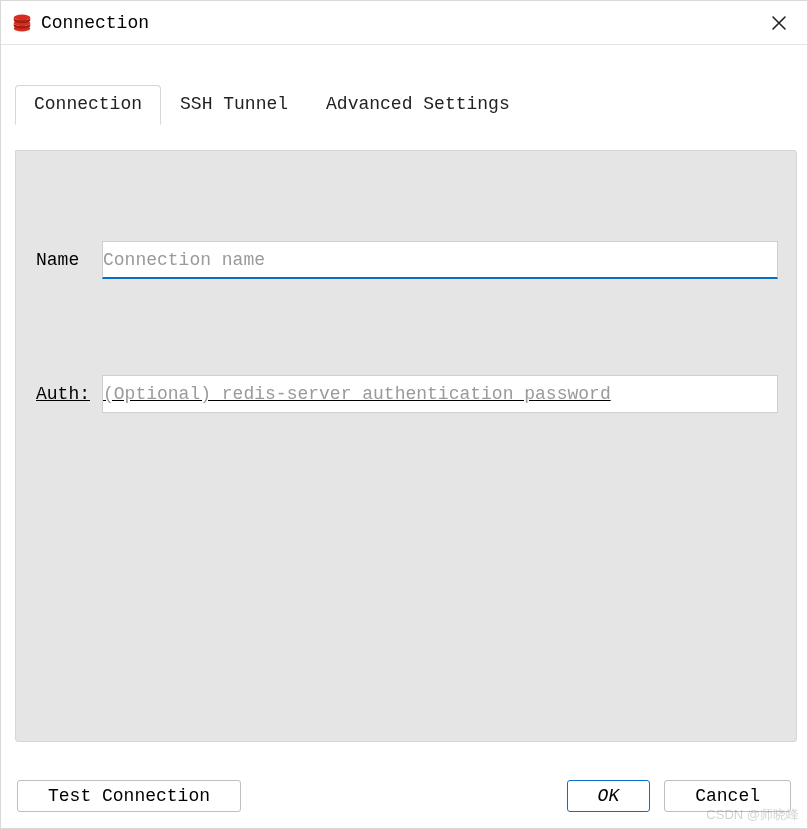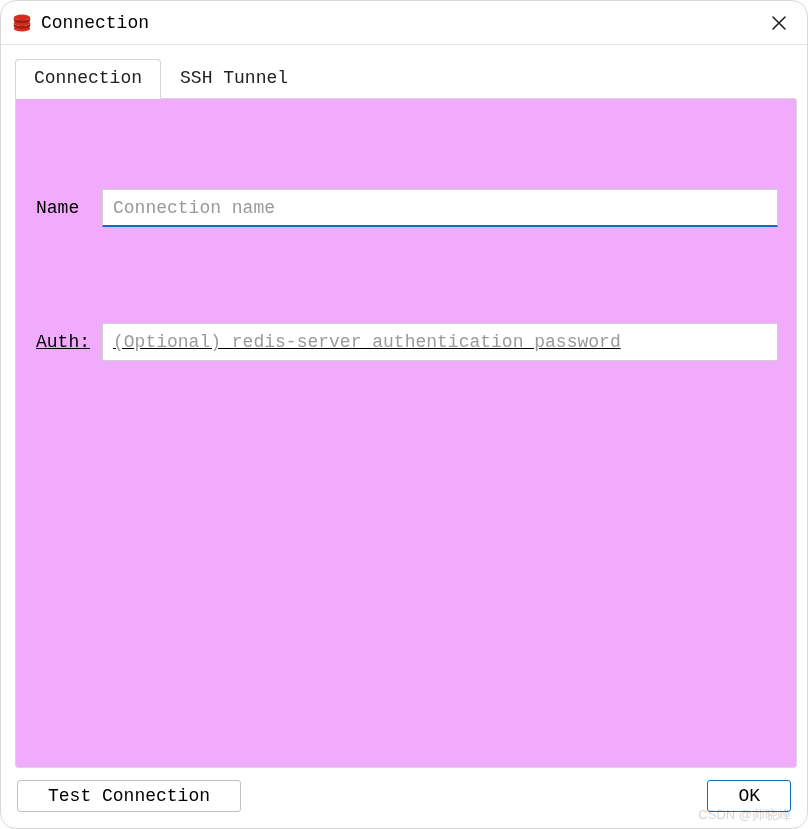--- a/index.html
+++ b/index.html
@@ -8,24 +8,25 @@
     width: 808px; height: 829px;
     font-family: "SimSun", "NSimSun", "Courier New", monospace;
     font-size: 18px;
     background: #ffffff;
     color: #000;
   }
   .window {
     width: 808px; height: 829px;
     background: #ffffff;
     border: 1px solid #d9d9d9;
-    border-radius: 16px;
+    border-radius: 0;
     display: flex; flex-direction: column;
     overflow: hidden;
     position: relative;
+    gap: 26px;
   }
   .titlebar {
     height: 44px;
     display: flex; align-items: center;
     padding: 0 14px 0 10px;
     border-bottom: 1px solid #e5e5e5;
   }
   .titlebar .icon {
     width: 22px; height: 22px; margin-right: 8px;
     position: relative;
@@ -66,42 +67,42 @@
     margin-bottom: -1px;
     z-index: 2;
   }
 
   .tab-panel {
     flex: 1;
     margin: 0 10px 0 14px;
     border: 1px solid #d6d6d6;
     border-radius: 0 3px 3px 3px;
     padding: 90px 18px 20px 20px;
-    background: #f0abfc;
+    background: #e5e5e5;
     position: relative;
   }
 
   .form-row {
     display: flex;
     align-items: center;
     margin-bottom: 96px;
   }
   .form-row:last-of-type { margin-bottom: 0; text-decoration: underline; }
   .form-label {
     width: 66px;
     font-family: "SimSun","NSimSun","Courier New",monospace;
     font-size: 18px;
     color: #000;
     flex-shrink: 0;
   }
   .form-input {
     flex: 1;
     height: 38px;
     border: 1px solid #cfcfcf;
-    padding: 0 10px;
+    padding: 0 0;
     font-family: "SimSun","NSimSun","Courier New",monospace;
     font-size: 18px;
     color: #222;
     outline: none;
     background: #fff;
   }
   .form-input::placeholder { color: #9a9a9a; }
   .form-input.focused {
     border-bottom: 2px solid #0a6fc2;
   }
@@ -147,25 +148,26 @@
     font-size: 18px;
     padding: 5px 30px;
     background: #fff;
     border: 1px solid #bfbfbf;
     border-radius: 3px;
     cursor: pointer;
   }
   .btn + .btn { margin-left: 14px; }
   .btn.primary {
     border: 1px solid #0a6fc2;
+    font-style: italic;
   }
 
   .watermark {
     position: absolute;
-    right: 16px; bottom: 4px;
+    right: 8px; bottom: 4px;
     font-size: 13px;
     color: rgba(0,0,0,0.18);
     font-family: Arial, sans-serif;
     pointer-events: none;
   }
 </style>
 </head>
 <body>
 
 <div class="window">
@@ -189,20 +191,21 @@
     <div class="close-btn">
       <svg viewBox="0 0 16 16" width="16" height="16">
         <path d="M2 2 L14 14 M14 2 L2 14" stroke="#222" stroke-width="1.6" stroke-linecap="round"></path>
       </svg>
     </div>
   </div>
 
   <div class="tabs-row">
     <div class="tab active">Connection</div>
     <div class="tab">SSH Tunnel</div>
+    <div class="tab">Advanced Settings</div>
   </div>
 
   <div class="tab-panel">
 
     <div class="form-row">
       <div class="form-label">Name</div>
       <input class="form-input focused" type="text" placeholder="Connection name" style="">
     </div>
 
 
@@ -211,16 +214,17 @@
       <div class="form-label">Auth:</div>
       <input class="form-input" type="text" placeholder="(Optional) redis-server authentication password" style="">
     </div>
 
   </div>
 
   <div class="footer-row">
     <button class="btn">Test Connection</button>
     <div class="footer-spacer"></div>
     <button class="btn primary">OK</button>
+    <button class="btn">Cancel</button>
   </div>
 
   <div class="watermark">CSDN @师晓峰</div>
 </div>
 
 </body></html>

